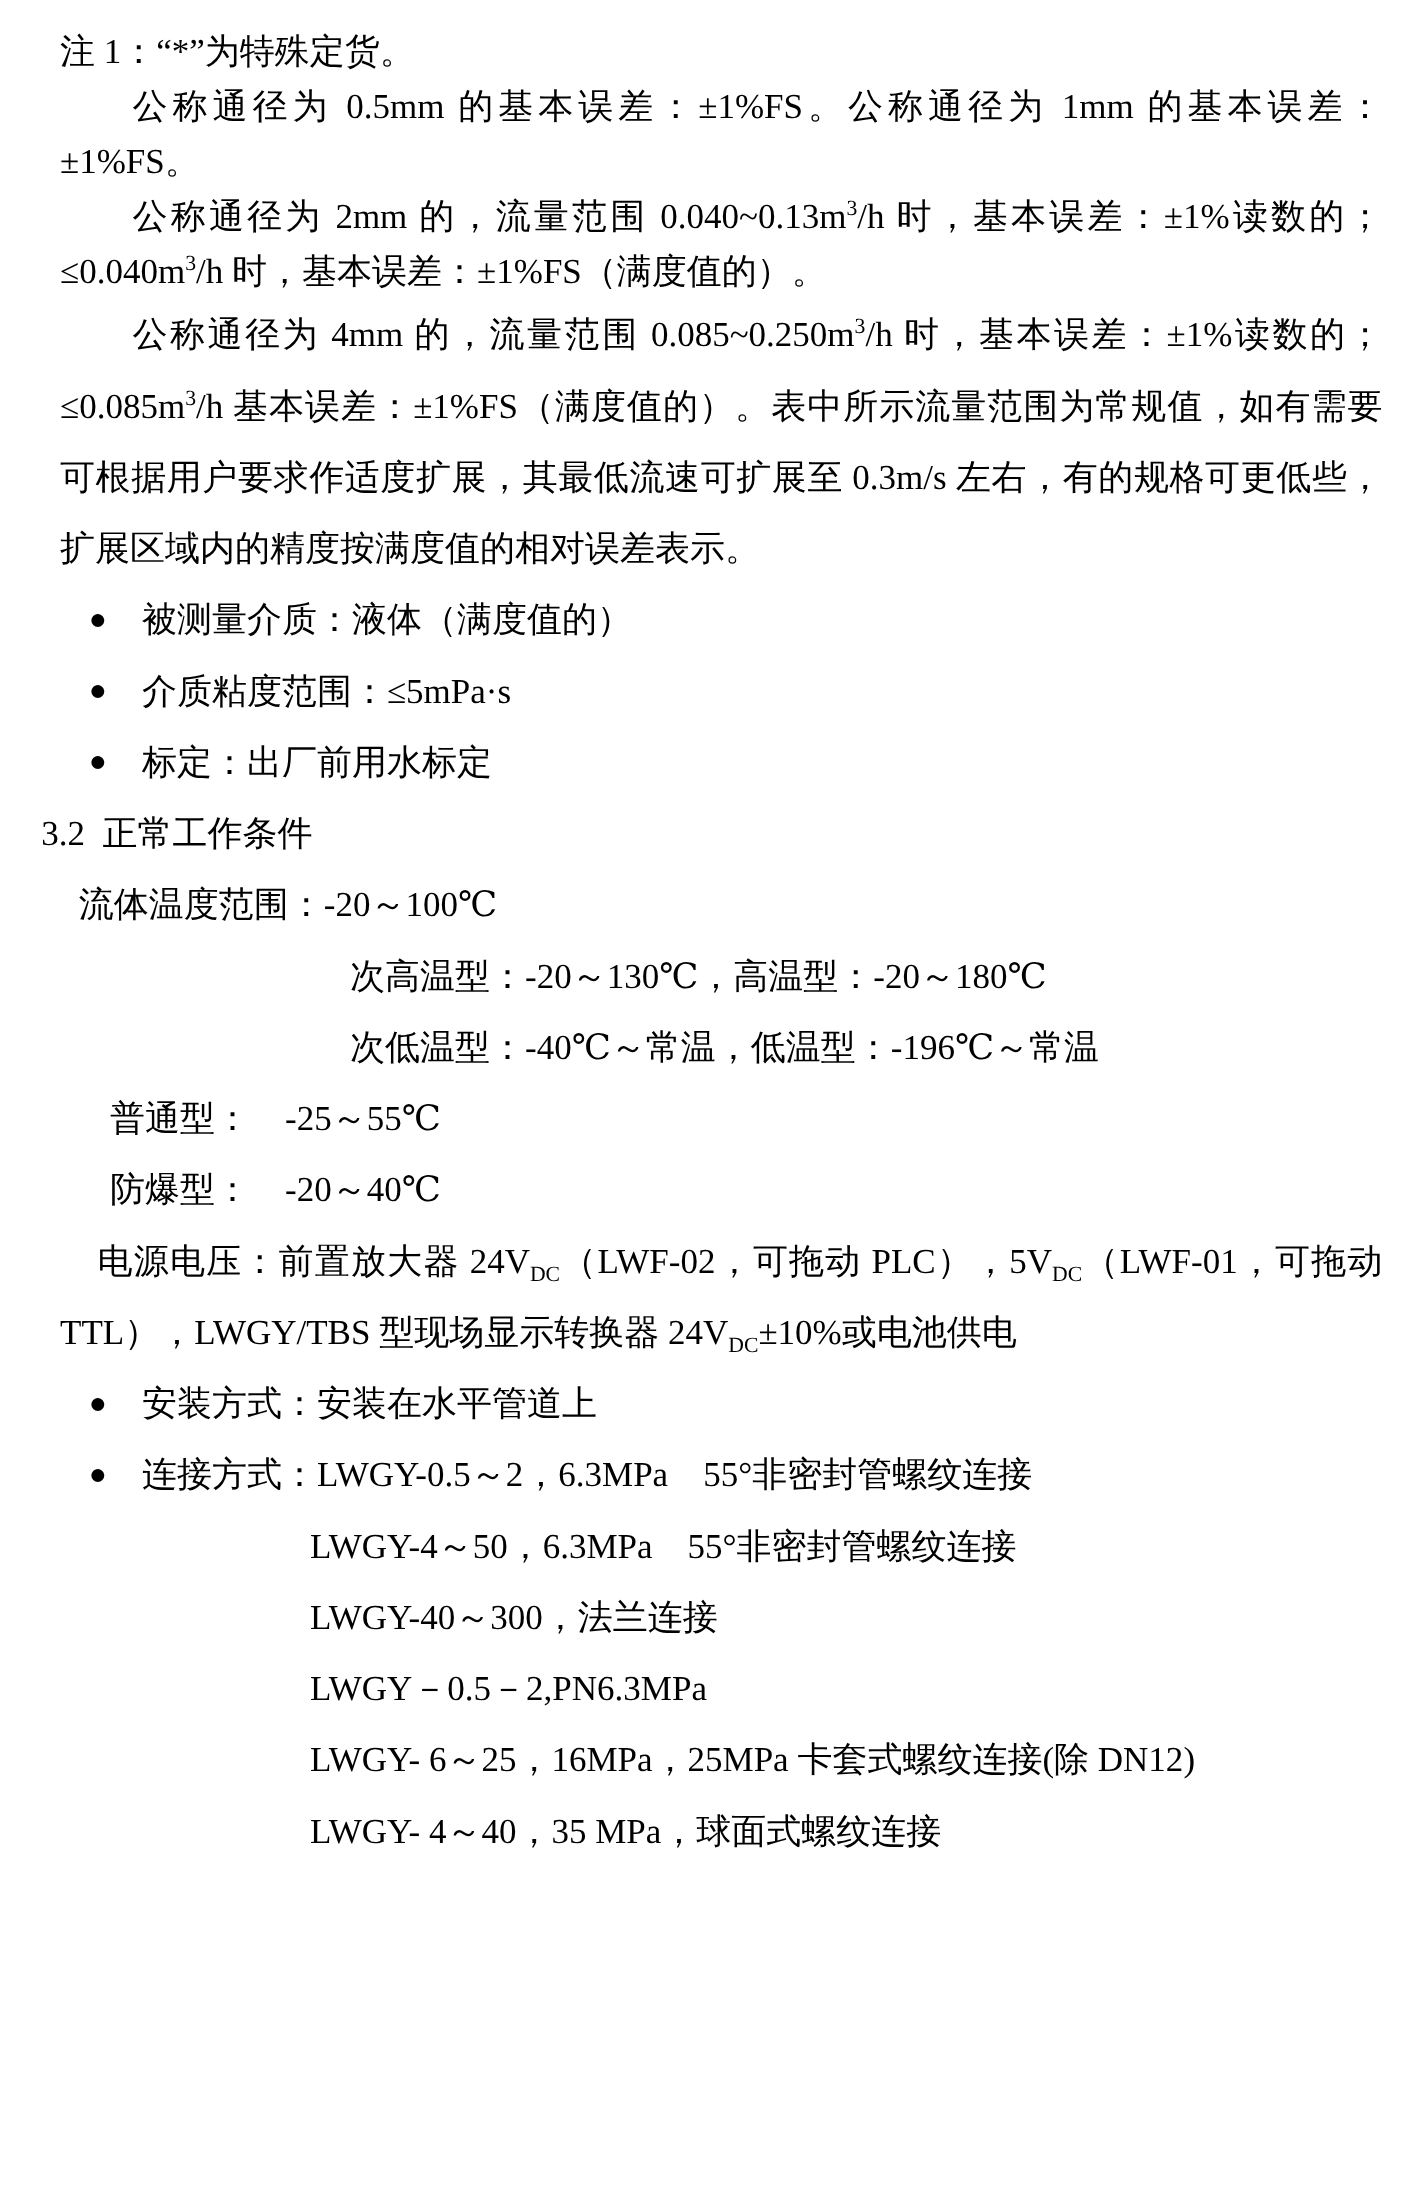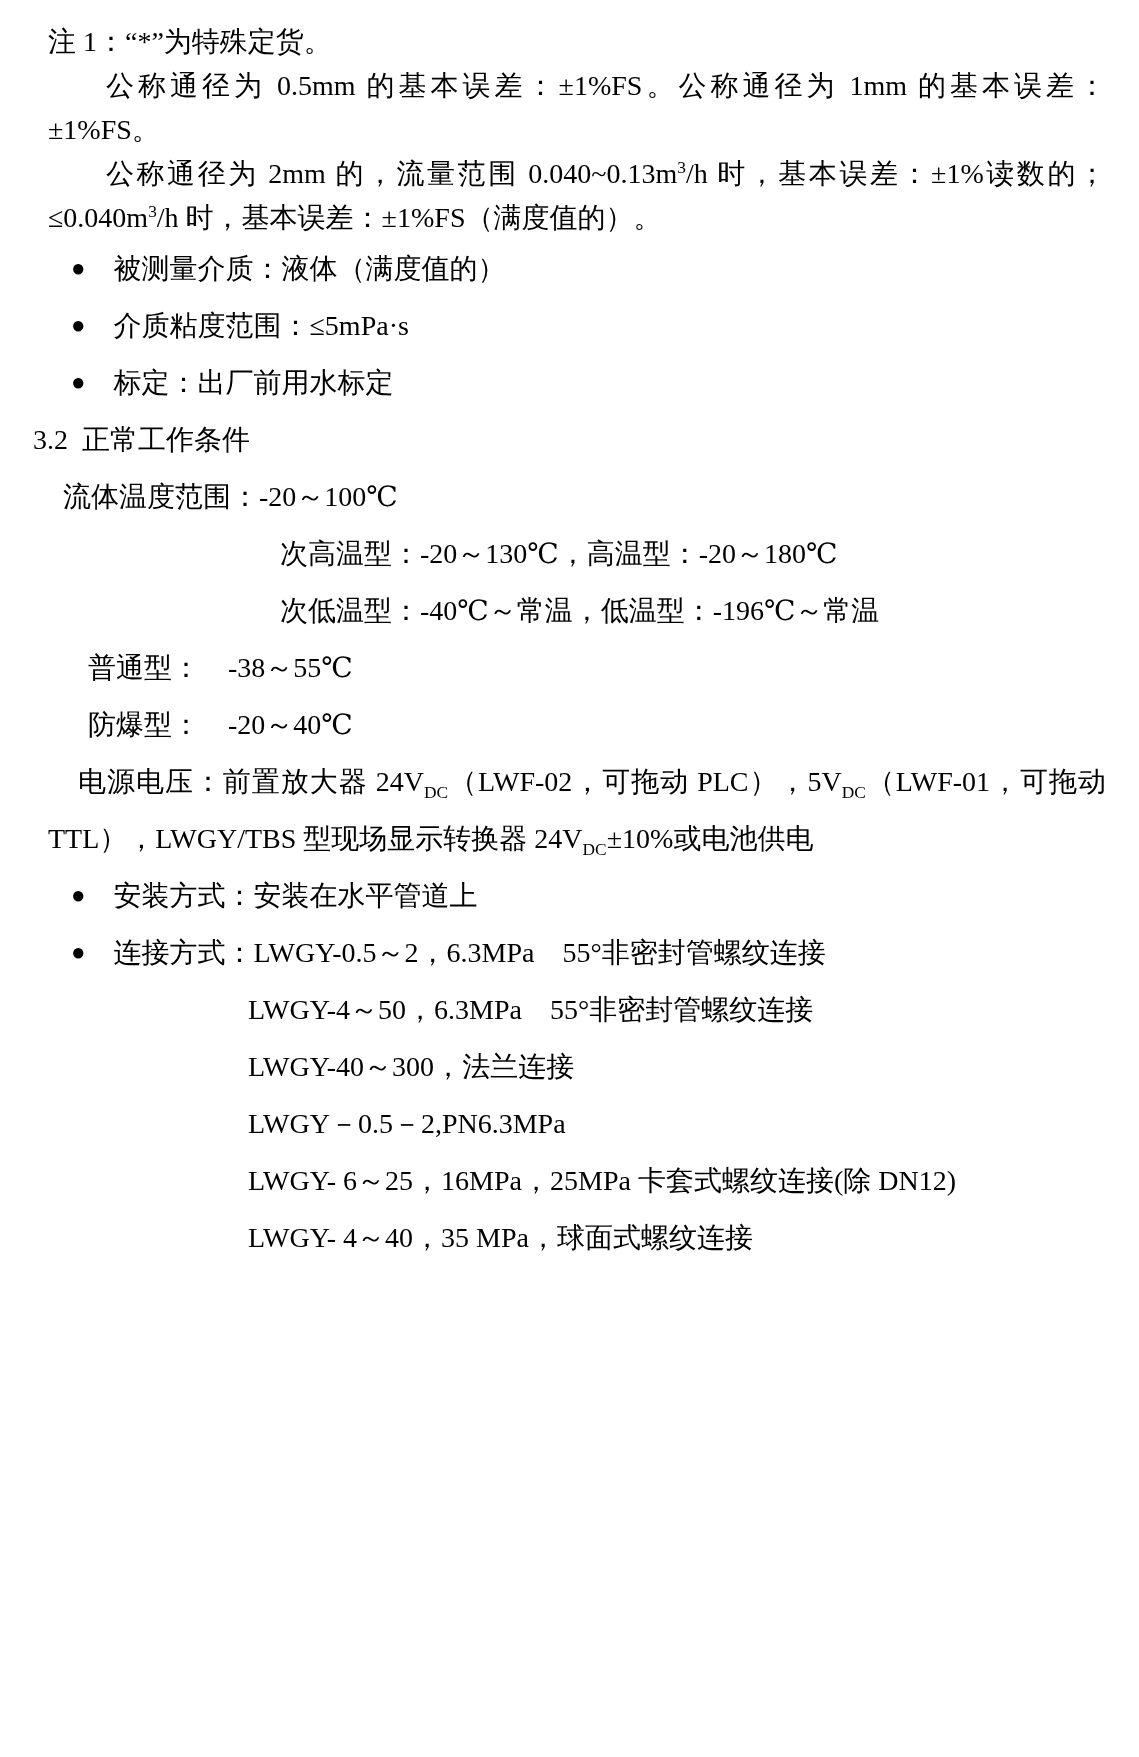--- a/index.html
+++ b/index.html
@@ -38,28 +38,29 @@
   }
   .bullet-text { flex: 1 1 auto; }
 </style>
 </head>
 <body>
 
 <div>
     <div class="block para tight"><span>注 1：“*”为特殊定货。</span></div>
     <div class="block para tight indent-first"><span>公称通径为 0.5mm 的基本误差：±1%FS。公称通径为 1mm 的基本误差：±1%FS。</span></div>
     <div class="block para tight indent-first"><span>公称通径为 2mm 的，流量范围 0.040~0.13m</span><span class="sup">3</span><span>/h 时，基本误差：±1%读数的；≤0.040m</span><span class="sup">3</span><span>/h 时，基本误差：±1%FS（满度值的）。</span></div>
+    <div class="block para loose indent-first"><span>公称通径为 4mm 的，流量范围 0.085~0.250m</span><span class="sup">3</span><span>/h 时，基本误差：±1%读数的；≤0.085m</span><span class="sup">3</span><span>/h 基本误差：±1%FS（满度值的）。表中所示流量范围为常规值，如有需要可根据用户要求作适度扩展，其最低流速可扩展至 0.3m/s 左右，有的规格可更低些，扩展区域内的精度按满度值的相对误差表示。</span></div>
     <div class="block bullet"><span class="bullet-marker">●</span><span class="bullet-text"><span>被测量介质：液体（满度值的）</span></span></div>
     <div class="block bullet"><span class="bullet-marker">●</span><span class="bullet-text"><span>介质粘度范围：</span><span class="bold">≤5mPa·s</span></span></div>
     <div class="block bullet"><span class="bullet-marker">●</span><span class="bullet-text"><span>标定：出厂前用水标定</span></span></div>
     <div class="block row heading"><span class="bold">3.2</span><span>  正常工作条件</span></div>
     <div class="block row indent-a"><span>流体温度范围：</span><span class="bold">-20～100℃</span></div>
     <div class="block row indent-b"><span>次高温型：</span><span class="bold">-20～130℃</span><span>，高温型：-20～180℃</span></div>
     <div class="block row indent-b"><span>次低温型：</span><span class="bold">-40</span><span>℃～常温，低温型：-196℃～常温</span></div>
-    <div class="block row indent-c"><span>普通型：　</span><span class="bold">-38～55℃</span></div>
+    <div class="block row indent-c"><span>普通型：　</span><span class="bold">-25～55℃</span></div>
     <div class="block row indent-c"><span>防爆型：　</span><span class="bold">-20～40℃</span></div>
     <div class="block para loose indent-first-sm"><span>电源电压：前置放大器 </span><span class="bold">24V</span><span class="bold sub">DC</span><span>（LWF-02，可拖动 PLC），5V</span><span class="sub">DC</span><span>（LWF-01，可拖动 TTL），</span><span class="bold">LWGY/TBS</span><span> 型现场显示转换器 </span><span class="bold">24V</span><span class="bold sub">DC</span><span class="bold">±10%</span><span>或电池供电</span></div>
     <div class="block bullet"><span class="bullet-marker">●</span><span class="bullet-text"><span>安装方式：安装在水平管道上</span></span></div>
     <div class="block bullet"><span class="bullet-marker">●</span><span class="bullet-text"><span>连接方式：</span><span class="bold">LWGY-0.5～2，6.3MPa</span><span>　55°非密封管螺纹连接</span></span></div>
     <div class="block row indent-d"><span class="bold">LWGY-4～50，6.3MPa</span><span>　55°非密封管螺纹连接</span></div>
     <div class="block row indent-d"><span class="bold">LWGY-40～300，</span><span>法兰连接</span></div>
     <div class="block row indent-d"><span class="bold">LWGY－0.5－2,PN6.3MPa</span></div>
     <div class="block row indent-d"><span class="bold">LWGY- 6～25，16MPa，25MPa </span><span>卡套式螺纹连接(除 </span><span class="bold">DN12</span><span>)</span></div>
     <div class="block row indent-d"><span class="bold">LWGY- 4～40，35 MPa，</span><span>球面式螺纹连接</span></div>
   </div>

